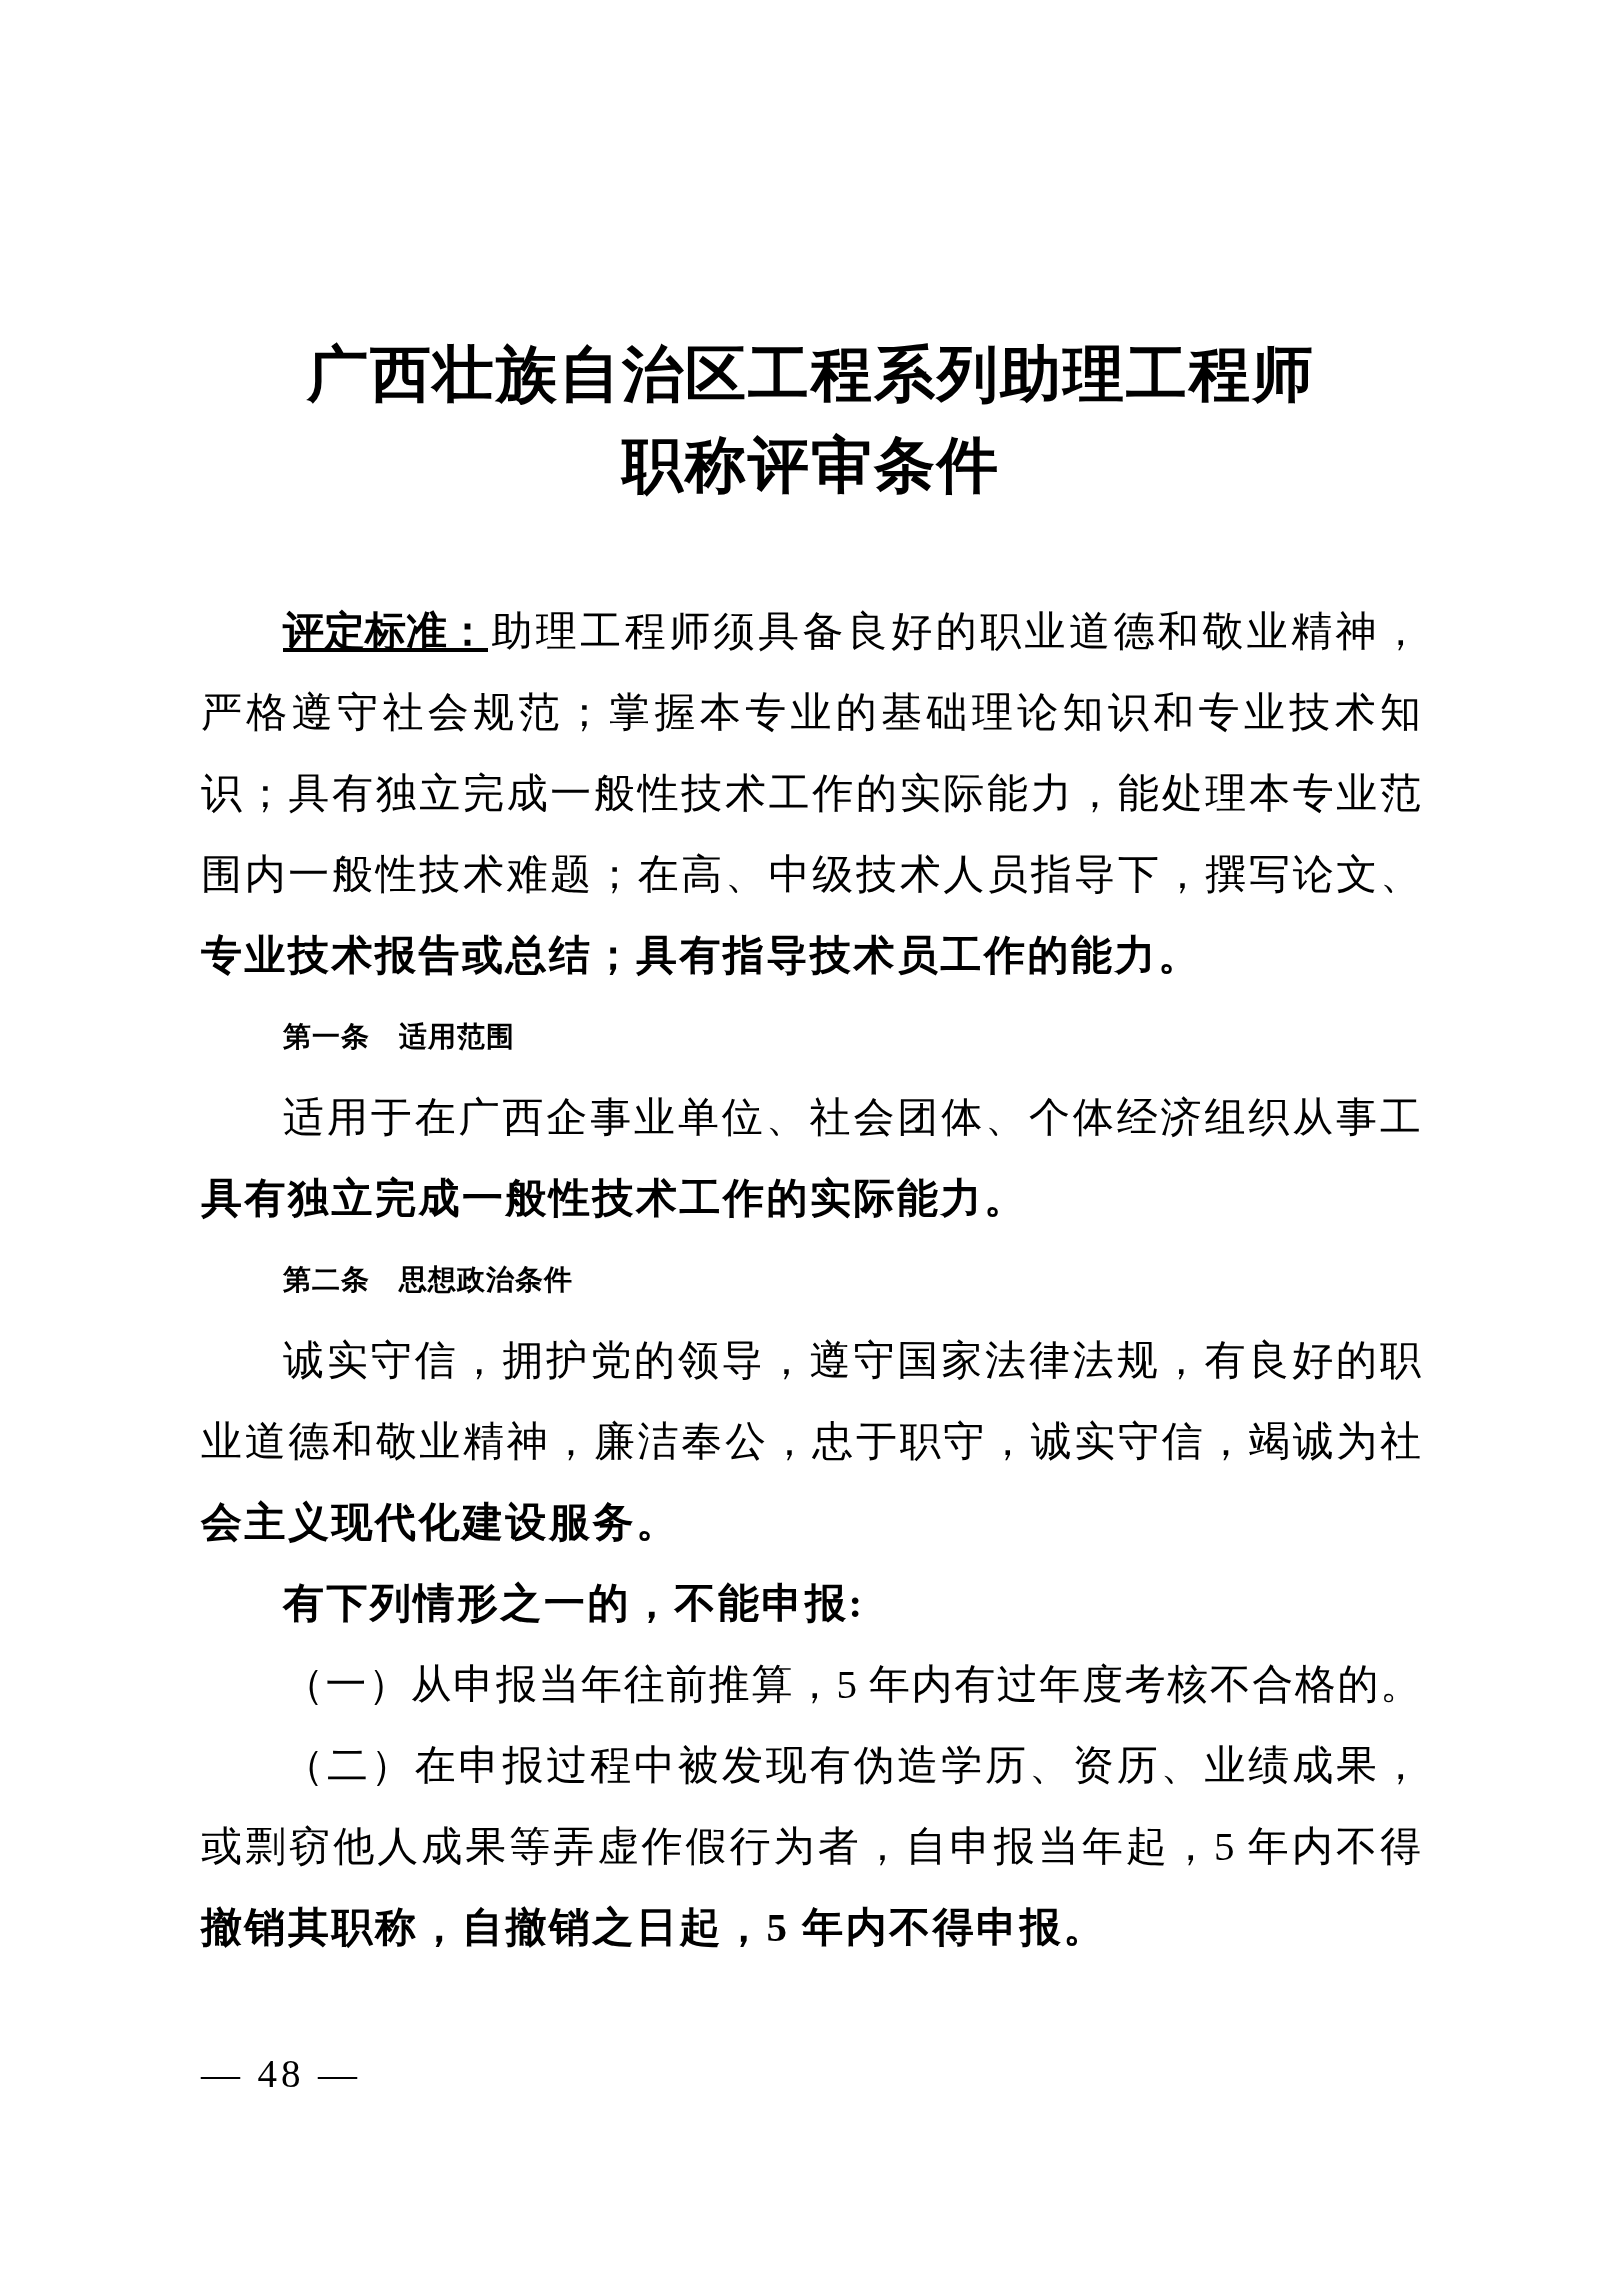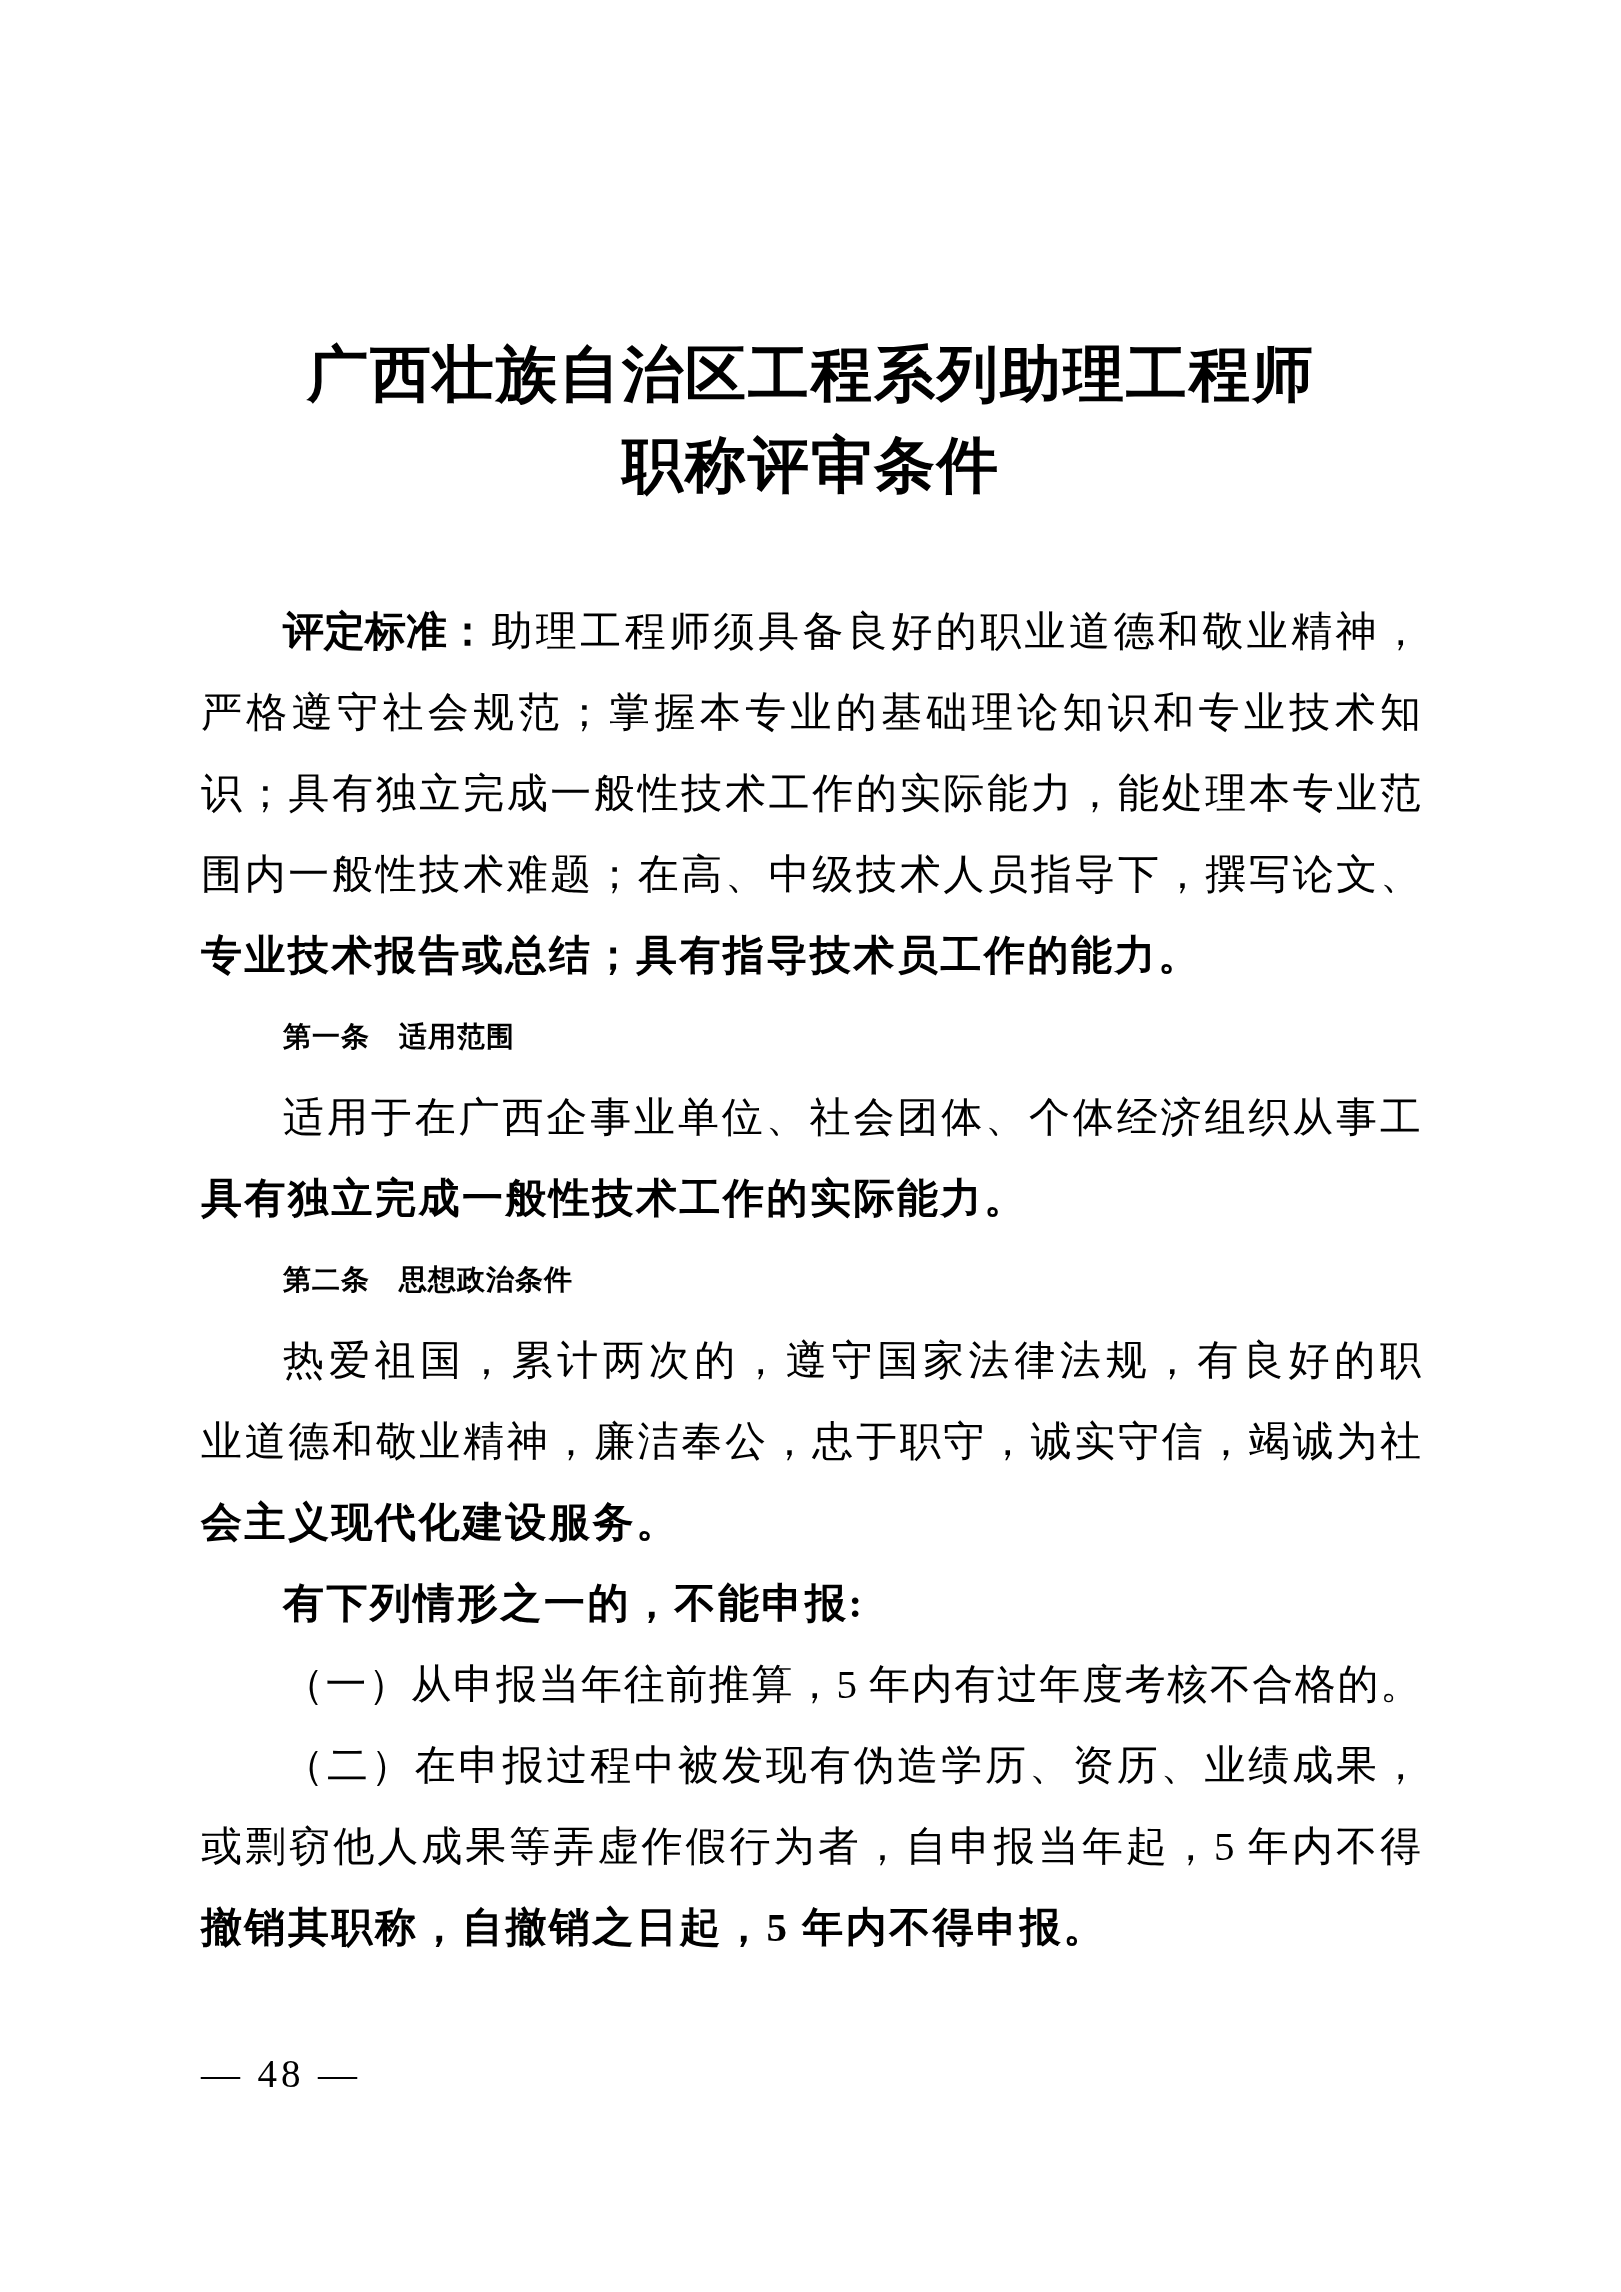--- a/index.html
+++ b/index.html
@@ -47,20 +47,21 @@
   .indent { text-indent: 82px; }
   .heading {
     font-family: "Liberation Sans", "DejaVu Sans", sans-serif;
     font-weight: bold;
     font-size: 28px;
     letter-spacing: 1px;
   }
   .bold-lead {
     font-family: "Liberation Sans", "DejaVu Sans", sans-serif;
     font-weight: bold;
+    text-decoration: underline;
   }
   .page-footer {
     position: absolute;
     top: 2050px;
     left: 201px;
     font-size: 39px;
     letter-spacing: 3.9px;
     line-height: 47px;
   }
 </style>
@@ -77,21 +78,21 @@
   <div class="body-text">
     <div class="line justify"><span class="bold-lead" style="text-indent:0; display:inline-block; padding-left:82px;">评定标准：</span><span>助理工程师须具备良好的职业道德和敬业精神，</span></div>
     <div class="line justify">严格遵守社会规范；掌握本专业的基础理论知识和专业技术知</div>
     <div class="line justify">识；具有独立完成一般性技术工作的实际能力，能处理本专业范</div>
     <div class="line justify">围内一般性技术难题；在高、中级技术人员指导下，撰写论文、</div>
     <div class="line left">专业技术报告或总结；具有指导技术员工作的能力。</div>
     <div class="line left heading indent">第一条　适用范围</div>
     <div class="line justify indent">适用于在广西企事业单位、社会团体、个体经济组织从事工</div>
     <div class="line left">具有独立完成一般性技术工作的实际能力。</div>
     <div class="line left heading indent">第二条　思想政治条件</div>
-    <div class="line justify indent">热爱祖国，累计两次的，遵守国家法律法规，有良好的职</div>
+    <div class="line justify indent">诚实守信，拥护党的领导，遵守国家法律法规，有良好的职</div>
     <div class="line justify">业道德和敬业精神，廉洁奉公，忠于职守，诚实守信，竭诚为社</div>
     <div class="line left">会主义现代化建设服务。</div>
     <div class="line left indent">有下列情形之一的，不能申报:</div>
     <div class="line justify indent">（一）从申报当年往前推算，5 年内有过年度考核不合格的。</div>
     <div class="line justify indent">（二）在申报过程中被发现有伪造学历、资历、业绩成果，</div>
     <div class="line justify">或剽窃他人成果等弄虚作假行为者，自申报当年起，5 年内不得</div>
     <div class="line left">撤销其职称，自撤销之日起，5 年内不得申报。</div>
   </div>
 
   <div class="page-footer">— 48 —</div>

